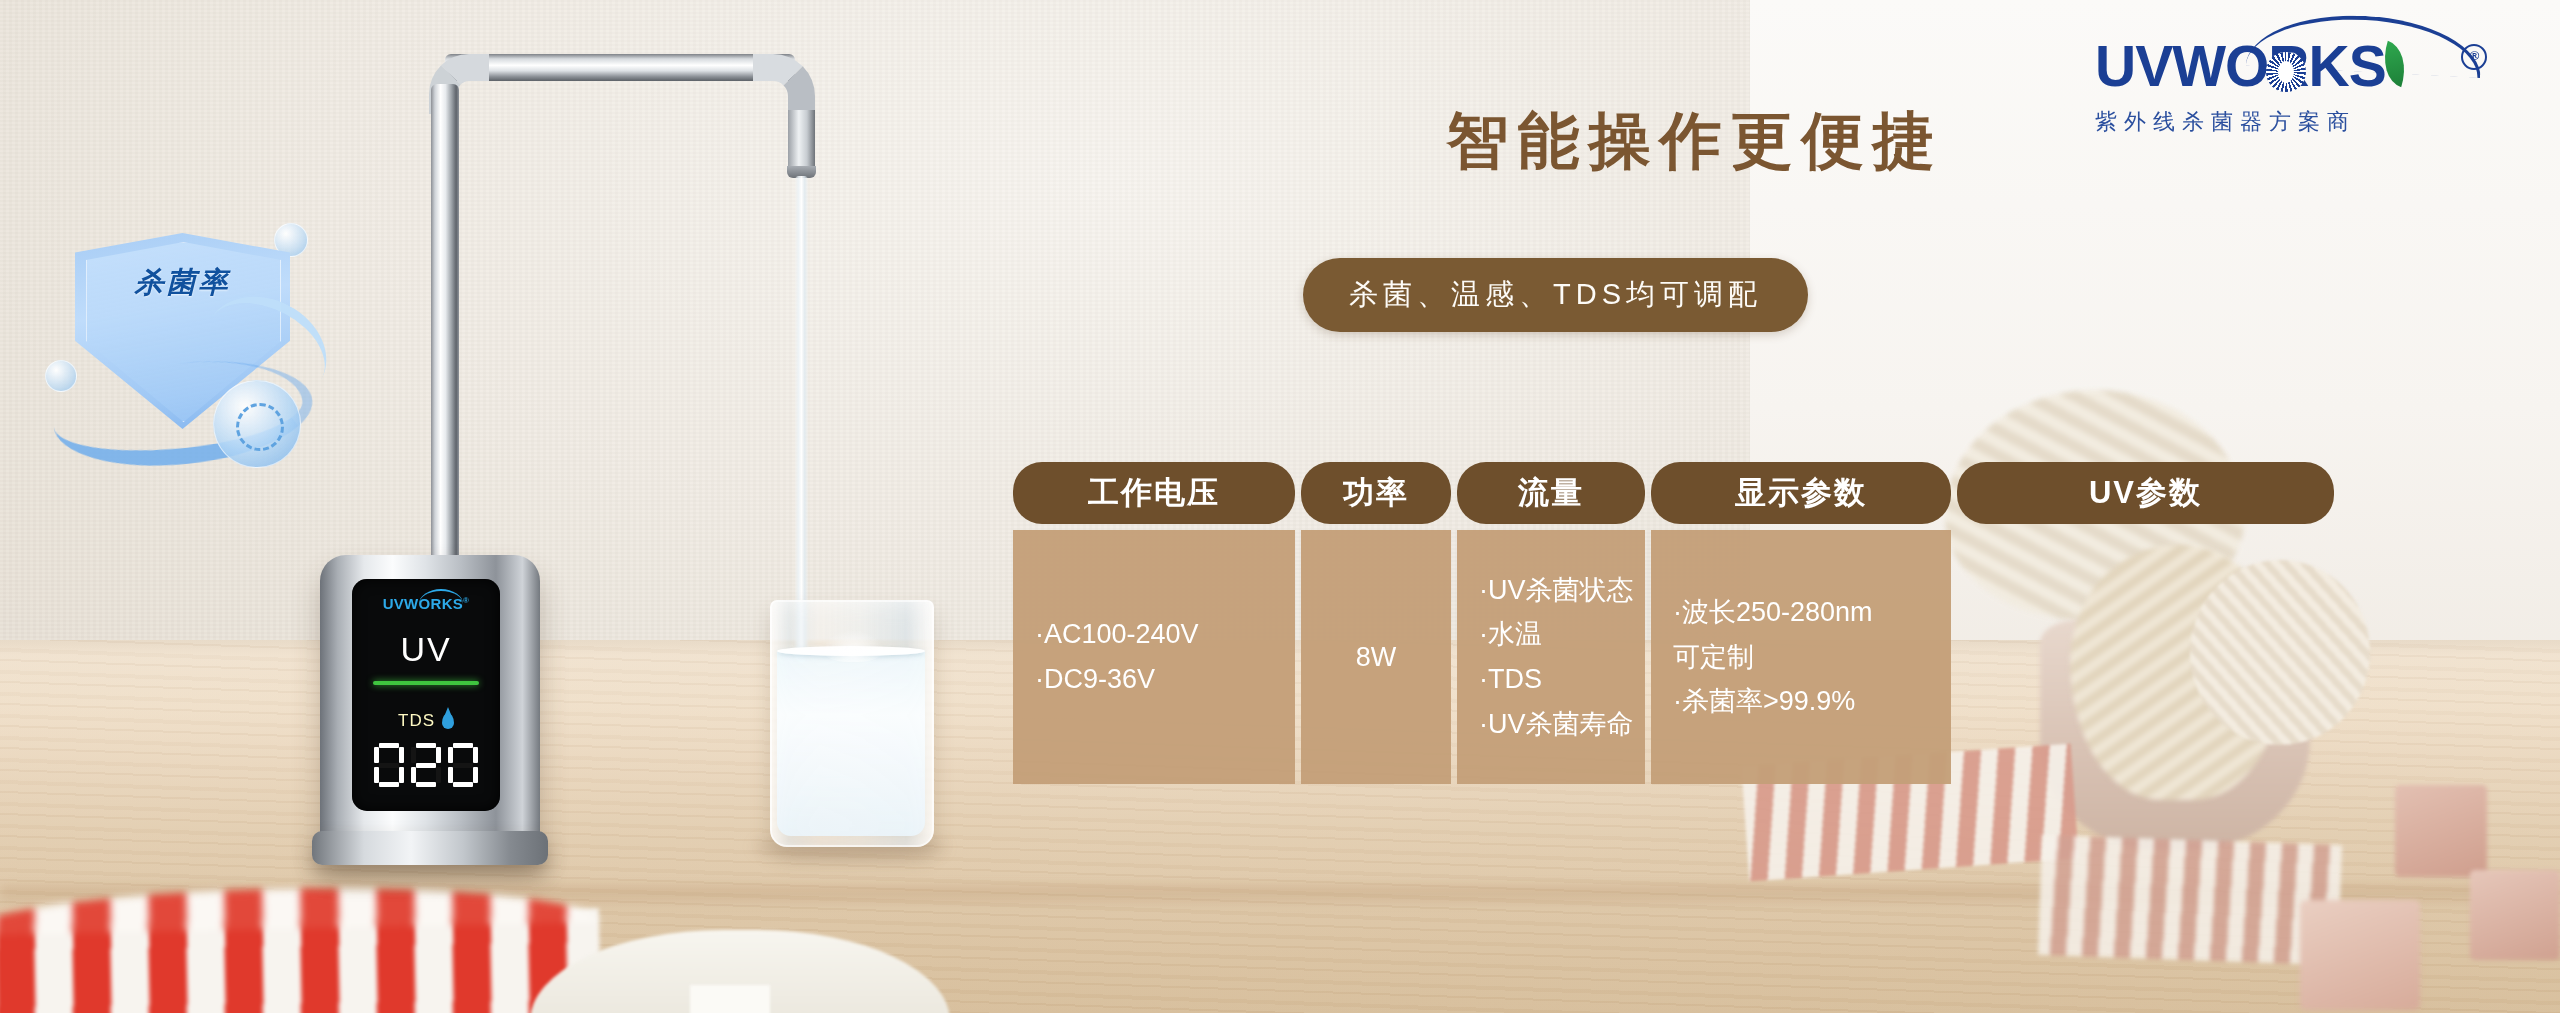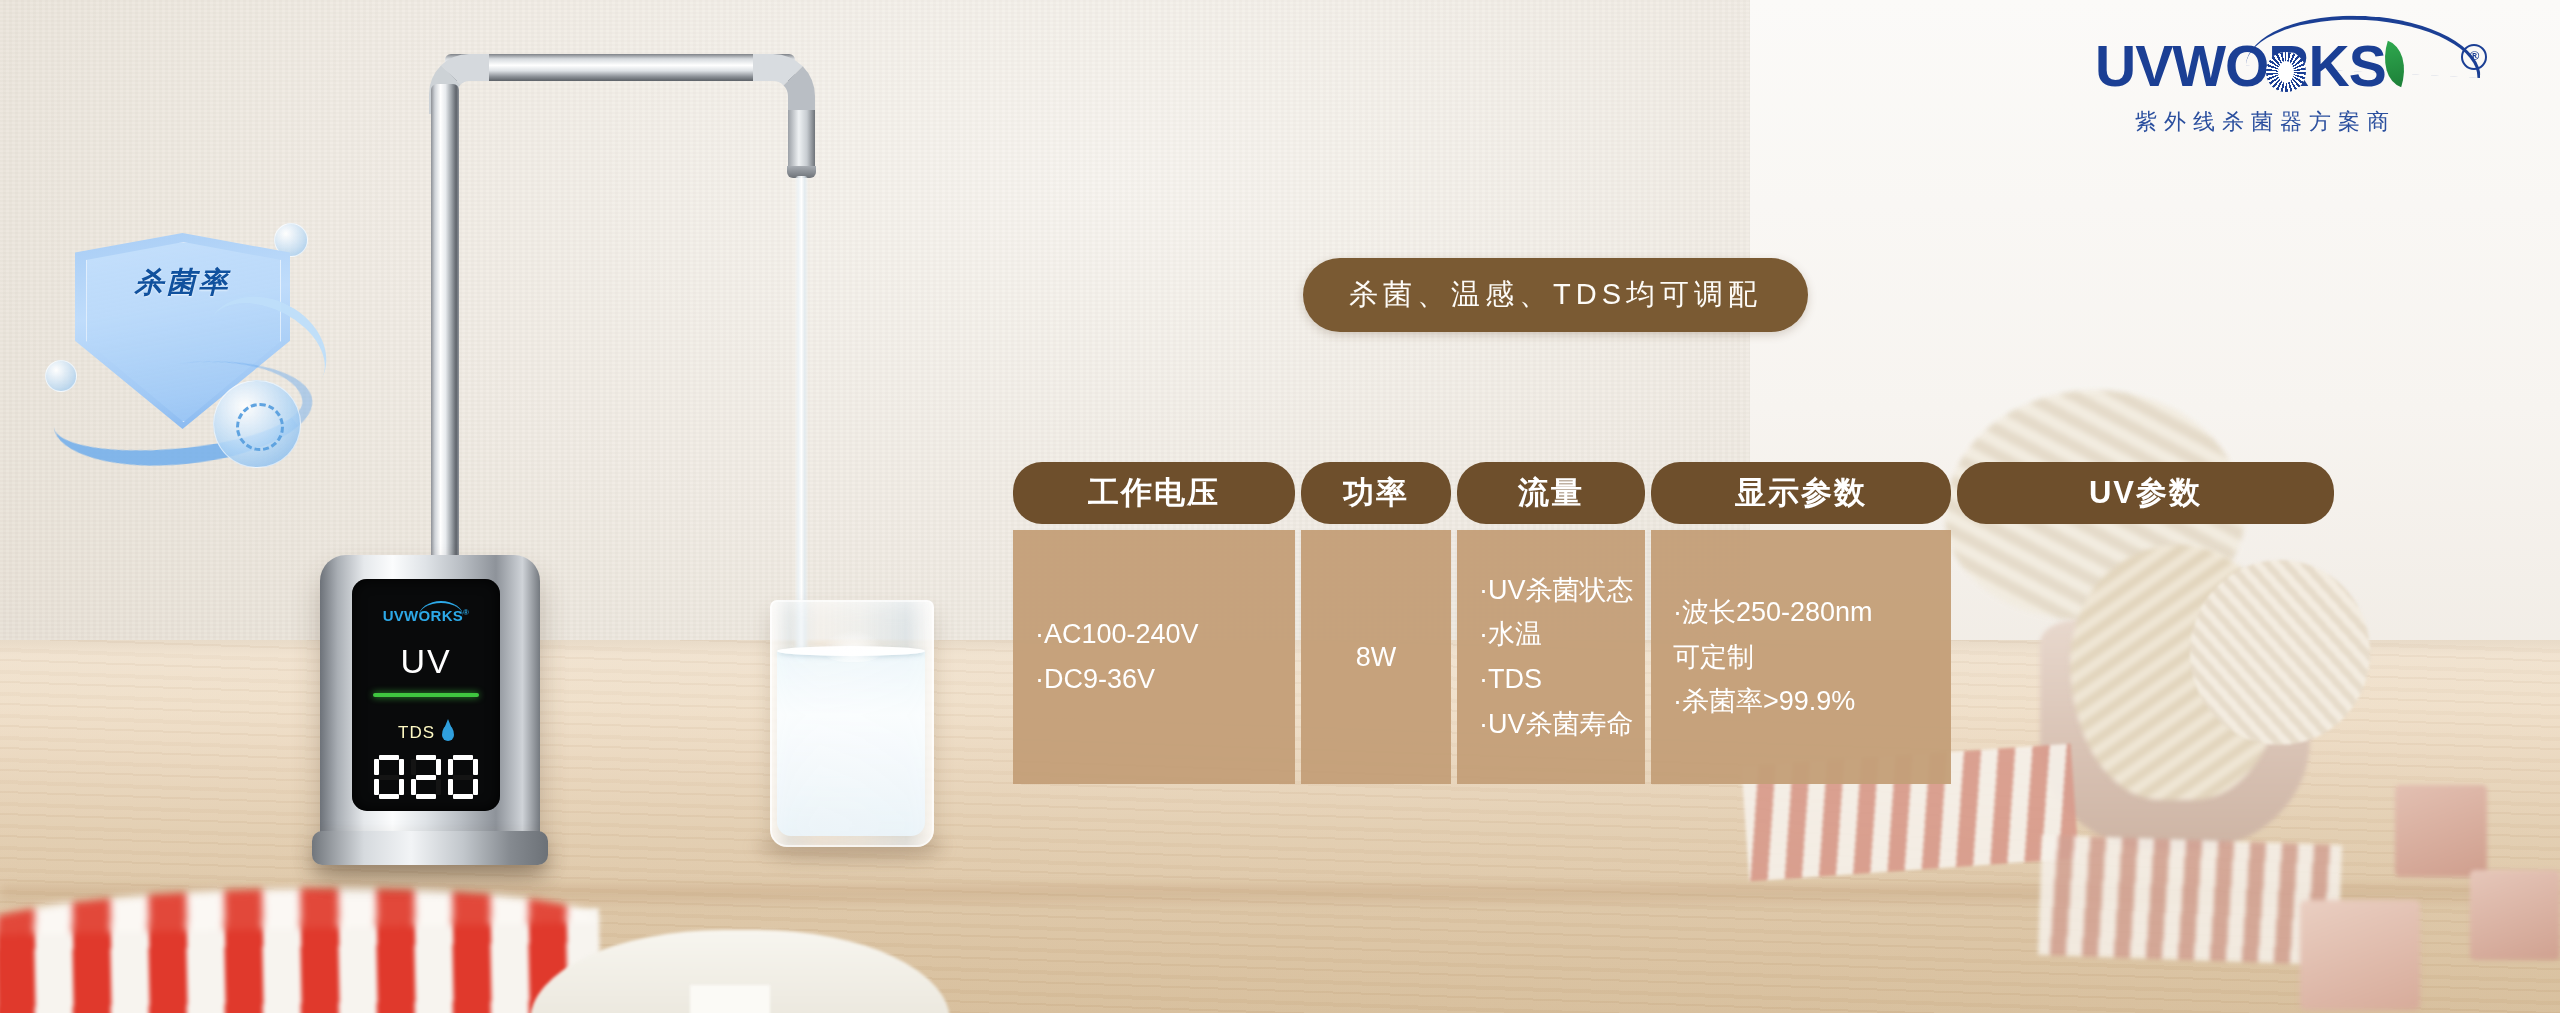--- a/index.html
+++ b/index.html
@@ -178,21 +178,21 @@
       #c2c7cc 64%,#858a90 84%,#6c7177 100%);
     box-shadow:0 12px 20px rgba(80,60,40,.35);
   }
   .dev-screen{
     position:absolute;left:32px;top:24px;width:148px;height:232px;
     border-radius:15px;background:#090a0b;
     box-shadow:inset 0 0 14px rgba(0,0,0,.9);
     display:flex;flex-direction:column;align-items:center;
   }
   .scr-logo{
-    margin-top:28px;position:relative;
+    margin-top:16px;position:relative;
     color:#2da9e8;font-weight:700;font-size:15px;letter-spacing:.3px;
     font-family:"Liberation Sans",sans-serif;
   }
   .scr-logo .reg{font-size:8px;vertical-align:super;}
   .scr-logo .arc{
     position:absolute;left:36px;top:-6px;width:44px;height:13px;
     border-top:2px solid #2da9e8;border-radius:50%/100% 100% 0 0;
   }
   .scr-uv{
     margin-top:18px;color:#ffffff;font-size:34px;font-weight:400;letter-spacing:2px;
@@ -343,21 +343,21 @@
     background:linear-gradient(150deg,#2fa84f,#1d8038);
     border-radius:0 100% 0 100%;transform:rotate(18deg);
   }
   .logo-reg{
     position:absolute;left:366px;top:6px;width:22px;height:22px;border-radius:50%;
     border:2px solid #1b3f94;color:#1b3f94;font-size:13px;font-weight:700;
     text-align:center;line-height:19px;
   }
   .logo-sub{
     margin-top:12px;color:#2b4f9e;font-size:22px;letter-spacing:7px;
-    font-weight:500;white-space:nowrap;margin-left:40px;
+    font-weight:500;white-space:nowrap;
   }
 
   
   .headline{
     position:absolute;left:1375px;top:110px;width:640px;text-align:center;
     color:#7b5631;font-size:62px;font-weight:700;letter-spacing:9px;
     font-family:"Liberation Serif","DejaVu Serif",serif;line-height:1;
     white-space:nowrap;
   }
   .pill{
@@ -491,20 +491,21 @@
     <div class="logo-word">
       <span>UVWORKS</span>
       <span class="logo-arc"></span>
       <span class="logo-sun"></span>
       <span class="logo-leaf"></span>
       <span class="logo-reg">®</span>
     </div>
     <div class="logo-sub">紫外线杀菌器方案商</div>
   </div>
 
+  <div class="headline">智能操作更便捷</div>
   <div class="pill">杀菌、温感、TDS均可调配</div>
 
   <div class="spec">
     <div class="spec-h">工作电压</div>
     <div class="spec-h">功率</div>
     <div class="spec-h">流量</div>
     <div class="spec-h">显示参数</div>
     <div class="spec-h">UV参数</div>
 
     <div></div>

